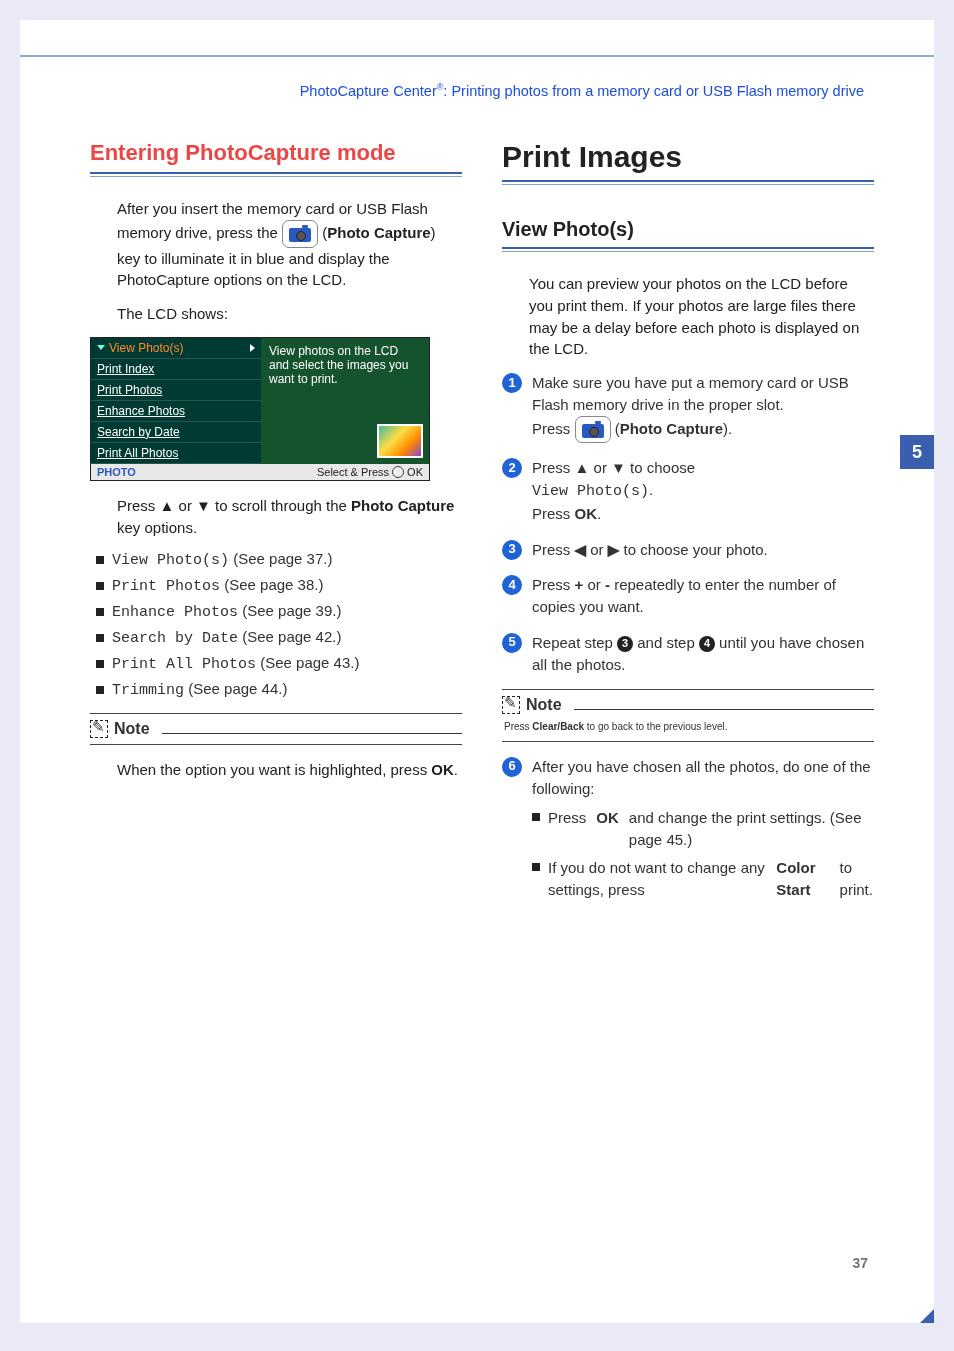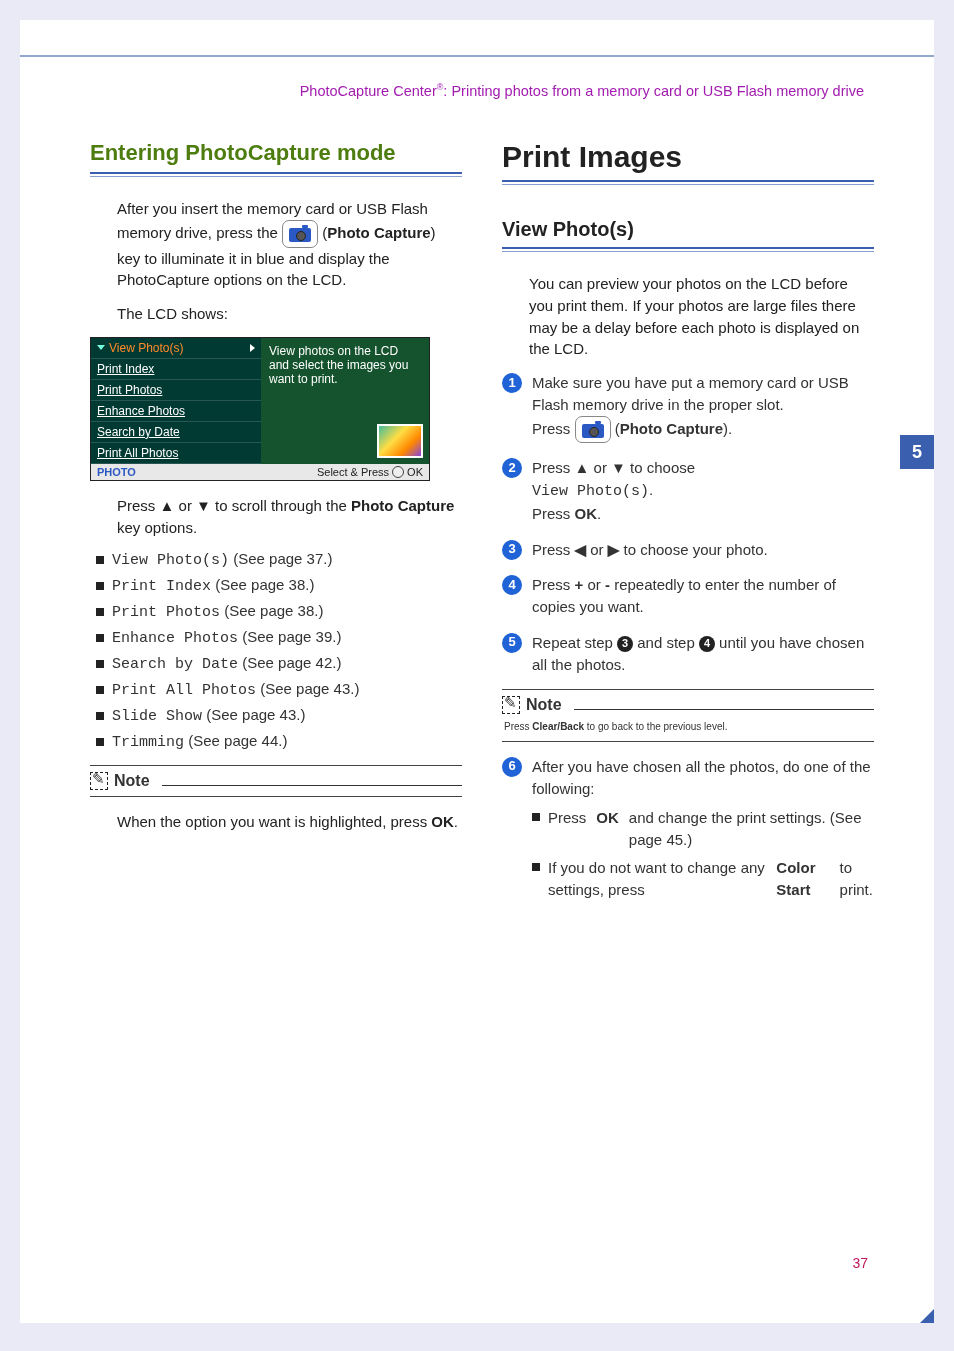--- a/index.html
+++ b/index.html
@@ -1,26 +1,26 @@
 <!DOCTYPE html>
 <html><head>
 <meta charset="utf-8">
 <style>
   * { box-sizing: border-box; margin: 0; padding: 0; }
   html, body { width: 954px; height: 1351px; font-family: Arial, Helvetica, sans-serif; color: #333; }
   body { position: relative; background: #fff; }
   .outer-border { position:absolute; top:0; left:0; right:0; height:1351px; border:20px solid #eaeaf6; border-bottom-width:28px; }
   .inner { position:absolute; top:20px; left:20px; right:20px; bottom:28px; background:#fff; }
   .top-rule { position:absolute; top:35px; left:0; right:0; height:2px; background:#3a5fae; opacity:.55; }
-  .header { position:absolute; top:62px; left:0; right:70px; text-align:right; font-size:14.5px; color:#a21caf; }
+  .header { position:absolute; top:62px; left:0; right:70px; text-align:right; font-size:14.5px; color:#1d4ed8; }
   .sup { font-size:9px; vertical-align: super; }
   .content { position:absolute; top:120px; left:70px; right:60px; bottom:80px; display:flex; gap:40px; }
   .col { flex:1 1 50%; }
   h1 { font-size:30px; font-weight:bold; color:#222; margin-bottom:6px; }
-  h2.section { font-size:22px; font-weight:bold; color:#4d7c0f; margin-bottom:6px; }
+  h2.section { font-size:22px; font-weight:bold; color:#ef4444; margin-bottom:6px; }
   h3.sub { font-size:20px; font-weight:bold; color:#222; margin-bottom:6px; margin-top:26px; }
   .rule-under { height:12px; position:relative; margin-bottom:14px; }
   .rule-under::before { content:""; position:absolute; top:0; left:0; right:0; height:2px; background:#3a5fae; }
   .rule-under::after { content:""; position:absolute; top:4px; left:0; right:0; height:1px; background:#3a5fae; opacity:.6; }
   p { font-size:15px; line-height:1.45; margin-bottom:12px; color:#222;margin-left:27px; }
   .pc-key { display:inline-block; vertical-align:middle; border:1px solid #888; border-radius:7px; padding:2px 6px; background:#fff; }
   .pc-key .cam { display:inline-block; width:22px; height:14px; background:#2b59c3; border-radius:2px; position:relative; vertical-align:middle; }
   .pc-key .cam::before { content:""; position:absolute; top:-3px; right:3px; width:6px; height:3px; background:#2b59c3; border-radius:1px; }
   .pc-key .cam::after { content:""; position:absolute; top:3px; left:7px; width:8px; height:8px; border-radius:50%; background:#555; border:1px solid #222; }
   b { font-weight:bold; }
@@ -47,21 +47,21 @@
   .note-head .lbl { font-weight:bold; font-size:16px; }
   .note-head .line { flex:1; height:1px; background:#333; margin-bottom:4px; margin-left:6px; }
   .note-body { padding:6px 2px 0 2px; font-size:10px; line-height:1.45; }
   .note-block.box { border-top:1px solid #444; border-bottom:1px solid #444; padding:6px 0; }
   .steps { list-style:none; }
   .steps li { display:flex; gap:10px; margin-bottom:14px; font-size:15px; line-height:1.45; }
   .numball { flex:0 0 20px; width:20px; height:20px; border-radius:50%; background:#1f63d6; color:#fff; font-weight:bold; font-size:13px; display:flex; align-items:center; justify-content:center; margin-top:1px; }
   .refball { display:inline-flex; width:16px; height:16px; border-radius:50%; background:#222; color:#fff; font-size:11px; align-items:center; justify-content:center; font-weight:bold; vertical-align:middle; }
   .side-tab { position:absolute; right:0; top:415px; width:34px; height:34px; background:#3a5fae; color:#fff; font-size:18px; font-weight:bold; display:flex; align-items:center; justify-content:center; }
   .corner { position:absolute; right:0; bottom:0; width:0; height:0; border-bottom:14px solid #3a5fae; border-left:14px solid transparent; }
-  .pagenum { position:absolute; right:66px; bottom:52px; font-size:14px; font-weight:normal; color:#be185d; }
+  .pagenum { position:absolute; right:66px; bottom:52px; font-size:14px; font-weight:bold; color:#737373; }
   ul.sub { list-style:none; margin-top:8px; }
   ul.sub li { position:relative; padding-left:16px; margin:6px 0; }
   ul.sub li::before { content:""; position:absolute; left:0; top:6px; width:8px; height:8px; background:#222; }
 </style>
 </head>
 <body>
 
 <div class="outer-border"></div>
 <div class="inner">
   <div class="top-rule"></div>
@@ -113,26 +113,24 @@
           </span>
         </div>
       </div>
 
       <p>
         <span>Press </span><b>▲</b><span> or </span><b>▼</b><span> to scroll through the </span><b>Photo Capture</b><span> key options.</span>
       </p>
 
       <ul class="opts">
         <li><span class="mono">View Photo(s)</span><span> (See page 37.)</span></li>
-        <li><span class="mono">Print Index</span><span> (See page 38.)</span></li>
         <li><span class="mono">Print Photos</span><span> (See page 38.)</span></li>
         <li><span class="mono">Enhance Photos</span><span> (See page 39.)</span></li>
         <li><span class="mono">Search by Date</span><span> (See page 42.)</span></li>
         <li><span class="mono">Print All Photos</span><span> (See page 43.)</span></li>
-        <li><span class="mono">Slide Show</span><span> (See page 43.)</span></li>
         <li><span class="mono">Trimming</span><span> (See page 44.)</span></li>
       </ul>
 
       <div class="note-block box">
         <div class="note-head">
           <span class="icon"></span>
           <span class="lbl">Note</span>
           <span class="line"></span>
         </div>
       </div>

